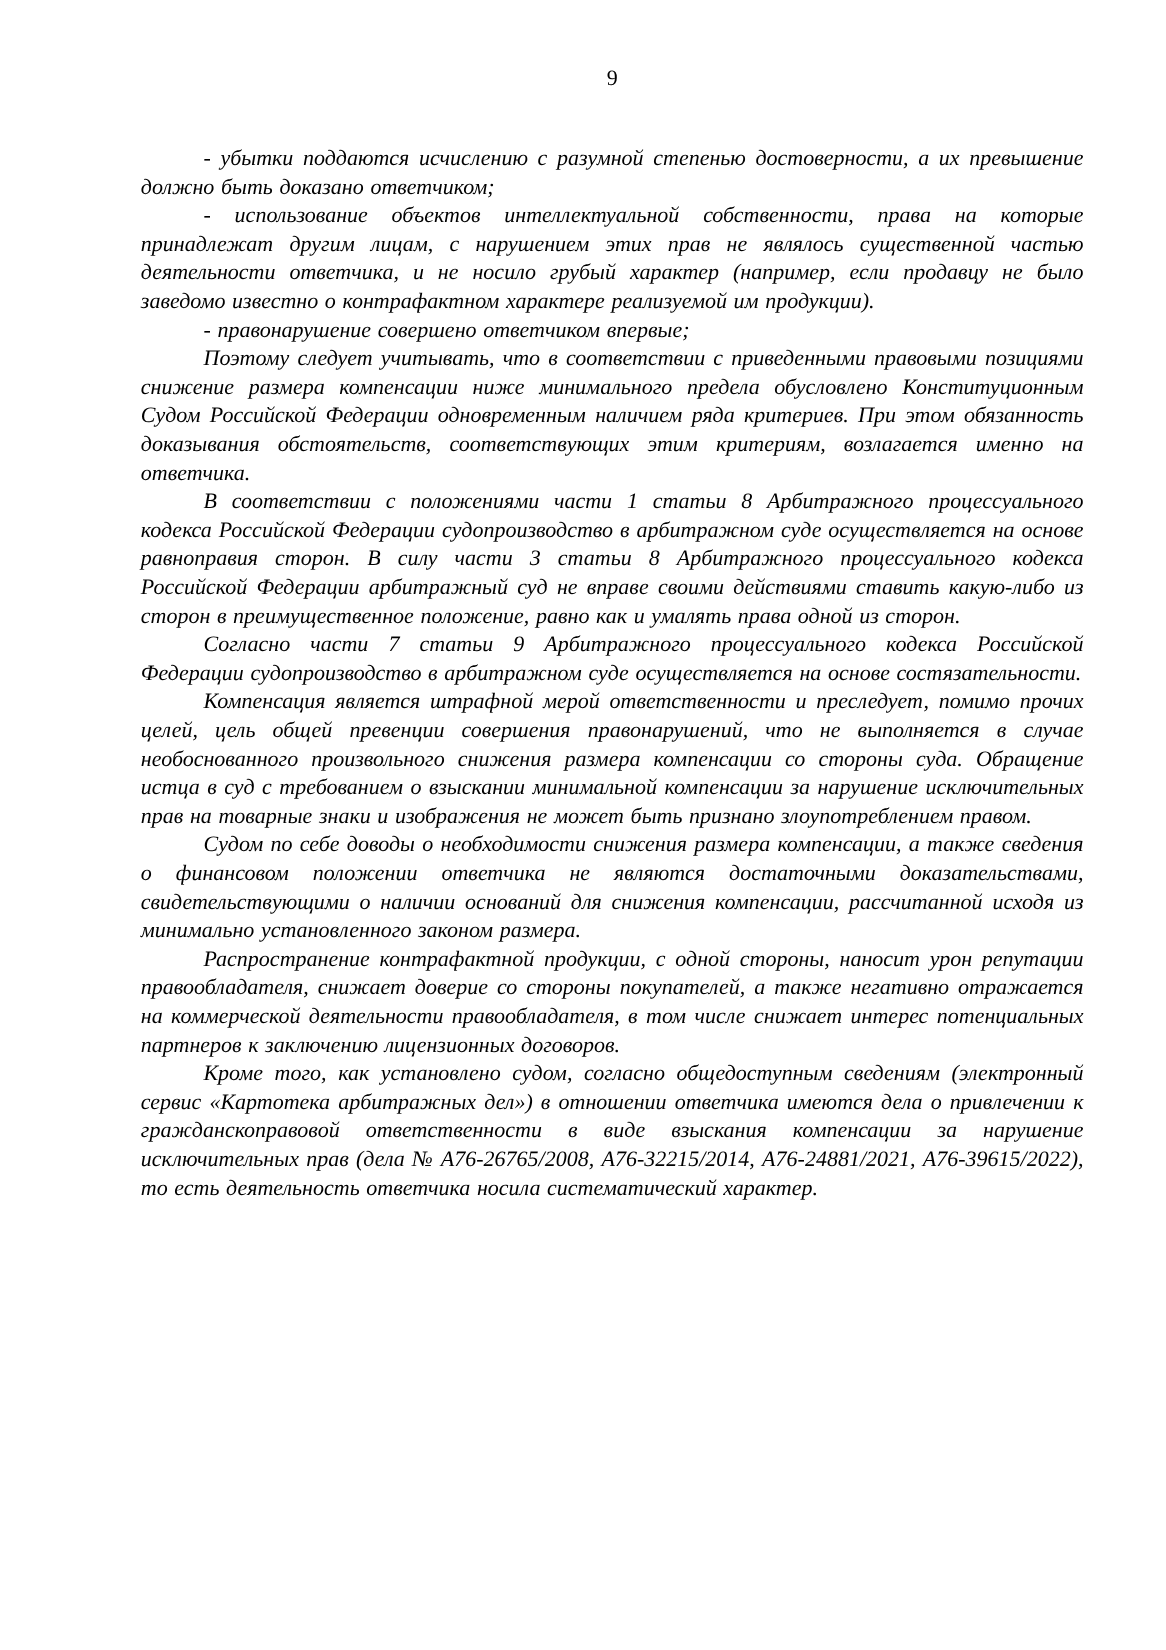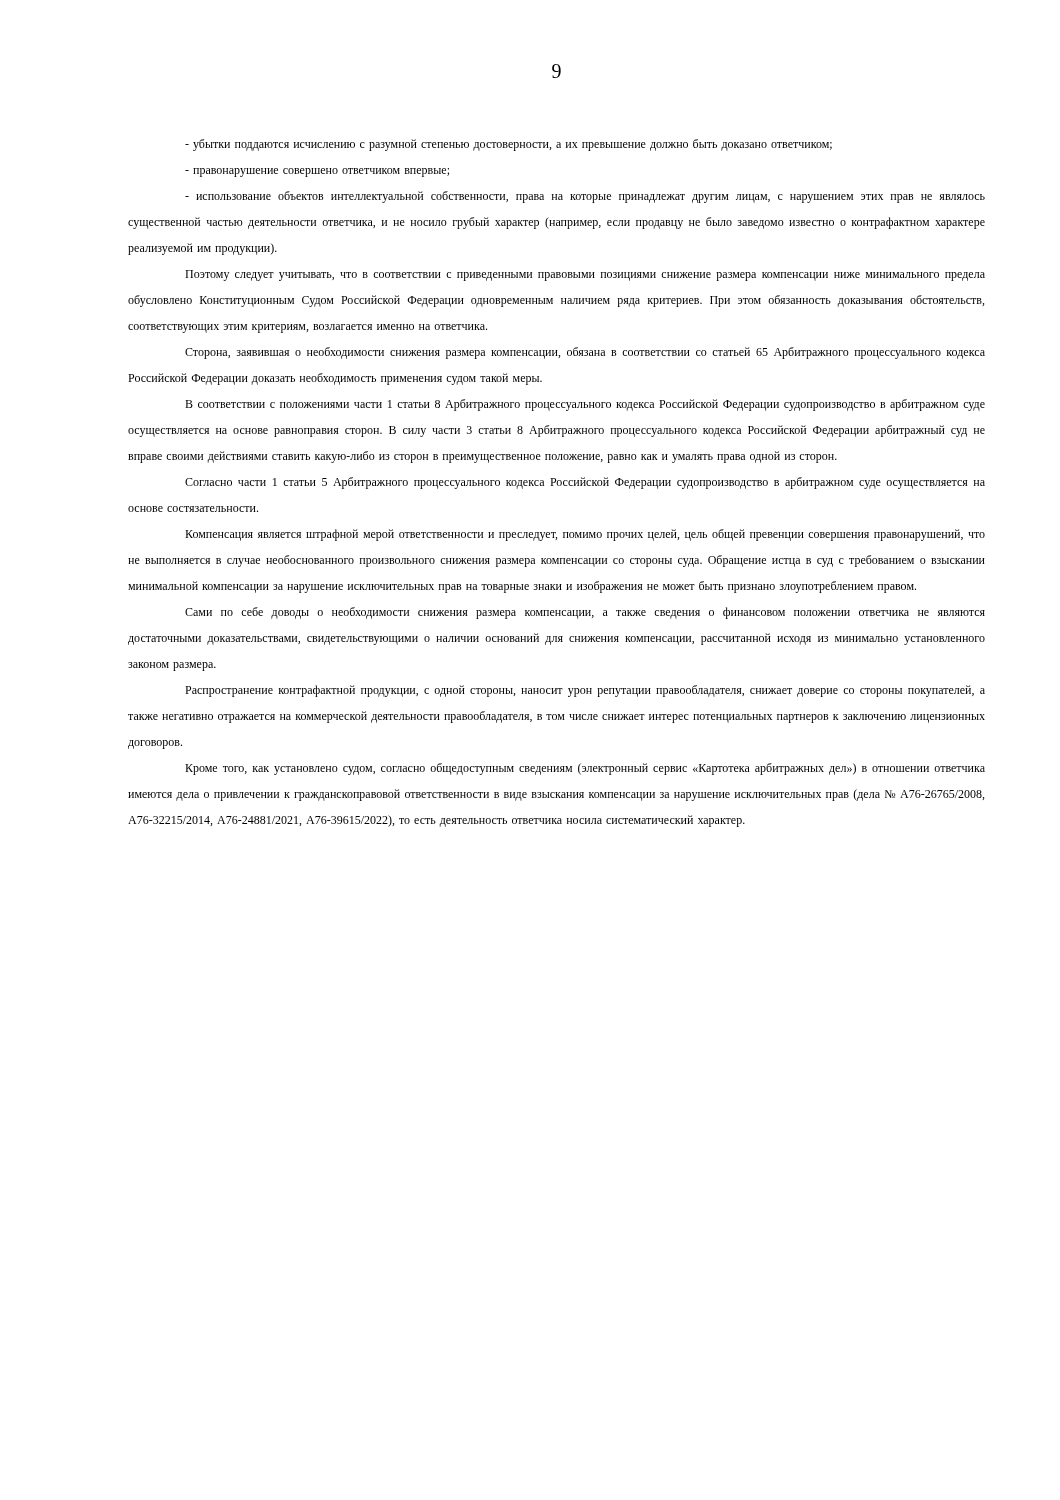--- a/index.html
+++ b/index.html
@@ -28,38 +28,38 @@
     font-size: 20px;
     line-height: 26px;
     height: 26px;
   }
   .body-text {
     margin-top: 47px;
   }
   .body-text p {
     margin: 0;
     padding: 0;
-    font-size: 12px;
+    font-size: 20px;
     line-height: 26px;
     text-align: justify;
     text-indent: 57px;
     word-spacing: 1px;
+    font-style: italic;
   }
 </style>
 </head>
 <body>
 
 <div class="page">
   <div class="page-number">9</div>
   <div class="body-text">
       <p>- убытки поддаются исчислению с разумной степенью достоверности, а их превышение должно быть доказано ответчиком;</p>
+      <p>- использование объектов интеллектуальной собственности, права на которые принадлежат другим лицам, с нарушением этих прав не являлось существенной частью деятельности ответчика, и не носило грубый характер (например, если продавцу не было заведомо известно о контрафактном характере реализуемой им продукции).</p>
       <p>- правонарушение совершено ответчиком впервые;</p>
-      <p>- использование объектов интеллектуальной собственности, права на которые принадлежат другим лицам, с нарушением этих прав не являлось существенной частью деятельности ответчика, и не носило грубый характер (например, если продавцу не было заведомо известно о контрафактном характере реализуемой им продукции).</p>
       <p>Поэтому следует учитывать, что в соответствии с приведенными правовыми позициями снижение размера компенсации ниже минимального предела обусловлено Конституционным Судом Российской Федерации одновременным наличием ряда критериев. При этом обязанность доказывания обстоятельств, соответствующих этим критериям, возлагается именно на ответчика.</p>
-      <p>Сторона, заявившая о необходимости снижения размера компенсации, обязана в соответствии со статьей 65 Арбитражного процессуального кодекса Российской Федерации доказать необходимость применения судом такой меры.</p>
       <p>В соответствии с положениями части 1 статьи 8 Арбитражного процессуального кодекса Российской Федерации судопроизводство в арбитражном суде осуществляется на основе равноправия сторон. В силу части 3 статьи 8 Арбитражного процессуального кодекса Российской Федерации арбитражный суд не вправе своими действиями ставить какую-либо из сторон в преимущественное положение, равно как и умалять права одной из сторон.</p>
-      <p>Согласно части 1 статьи 5 Арбитражного процессуального кодекса Российской Федерации судопроизводство в арбитражном суде осуществляется на основе состязательности.</p>
+      <p>Согласно части 7 статьи 9 Арбитражного процессуального кодекса Российской Федерации судопроизводство в арбитражном суде осуществляется на основе состязательности.</p>
       <p>Компенсация является штрафной мерой ответственности и преследует, помимо прочих целей, цель общей превенции совершения правонарушений, что не выполняется в случае необоснованного произвольного снижения размера компенсации со стороны суда. Обращение истца в суд с требованием о взыскании минимальной компенсации за нарушение исключительных прав на товарные знаки и изображения не может быть признано злоупотреблением правом.</p>
-      <p>Сами по себе доводы о необходимости снижения размера компенсации, а также сведения о финансовом положении ответчика не являются достаточными доказательствами, свидетельствующими о наличии оснований для снижения компенсации, рассчитанной исходя из минимально установленного законом размера.</p>
+      <p>Судом по себе доводы о необходимости снижения размера компенсации, а также сведения о финансовом положении ответчика не являются достаточными доказательствами, свидетельствующими о наличии оснований для снижения компенсации, рассчитанной исходя из минимально установленного законом размера.</p>
       <p>Распространение контрафактной продукции, с одной стороны, наносит урон репутации правообладателя, снижает доверие со стороны покупателей, а также негативно отражается на коммерческой деятельности правообладателя, в том числе снижает интерес потенциальных партнеров к заключению лицензионных договоров.</p>
       <p>Кроме того, как установлено судом, согласно общедоступным сведениям (электронный сервис «Картотека арбитражных дел») в отношении ответчика имеются дела о привлечении к гражданскоправовой ответственности в виде взыскания компенсации за нарушение исключительных прав (дела № А76-26765/2008, А76-32215/2014, А76-24881/2021, А76-39615/2022), то есть деятельность ответчика носила систематический характер.</p>
     </div>
 </div>
 
 </body></html>

